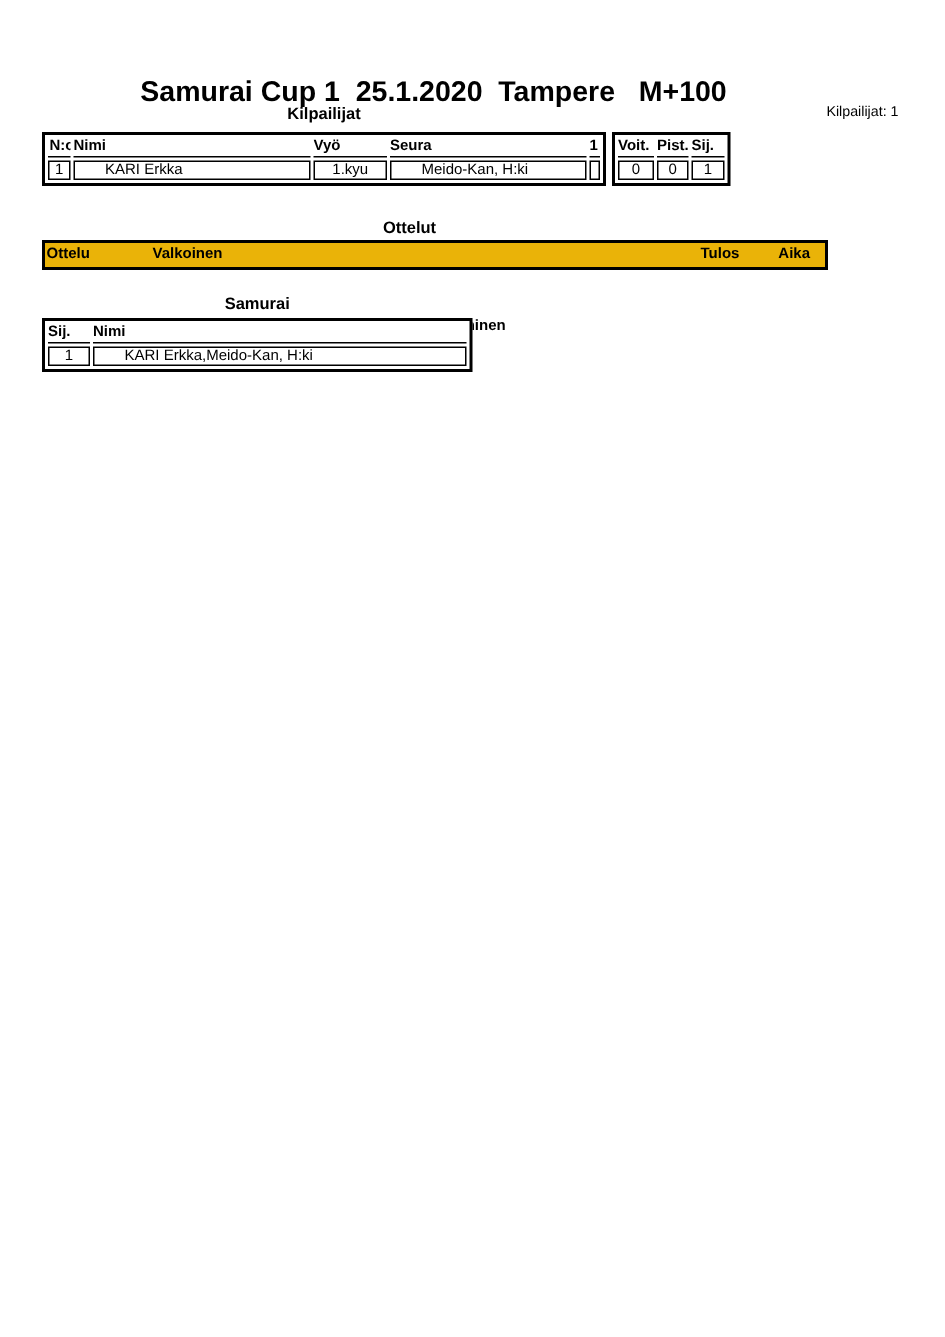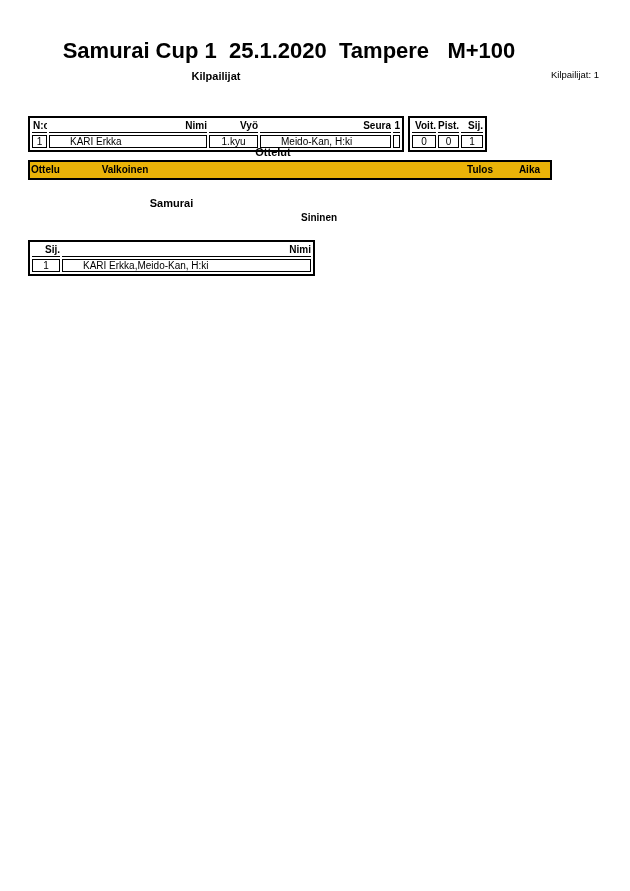--- a/index.html
+++ b/index.html
@@ -9,24 +9,24 @@
     width: 630px;
     height: 891px;
     margin: 0 auto;
     background: #ffffff;
     font-family: "Liberation Sans", sans-serif;
     color: #000;
     overflow: hidden;
   }
   .doc-title {
     position: absolute;
-    top: 38px; left: 0;
+    top: 51px; left: 0;
     width: 578px;
     text-align: center;
-    font-size: 22px;
+    font-size: 19px;
     font-weight: bold;
     white-space: pre;
   }
   .sec-heading {
     position: absolute;
     font-size: 11px;
     font-weight: bold;
     text-align: center;
     white-space: pre;
   }
@@ -40,35 +40,34 @@
     white-space: pre;
   }
 
   table.sheet {
     position: absolute;
     border-collapse: separate;
     border-spacing: 2px;
     border: 2px solid #000;
     table-layout: fixed;
     background: #fff;
-    margin-top: 28px;
   }
   table.sheet th, table.sheet td {
     font-size: 10px;
     padding: 0;
     overflow: hidden;
     white-space: nowrap;
   }
   table.sheet th {
     border: none;
     border-bottom: 1px solid #000;
     font-weight: bold;
     height: 13px;
     line-height: 12px;
-    text-align: right;
+    text-align: left;
   }
   table.sheet td {
     border: 1px solid #000;
     height: 13px;
     line-height: 11px;
     text-align: center;
   }
   table.sheet .al { text-align: left; padding-left: 20px; }
   table.sheet th.al { padding-left: 1px; }
   th.th-seura { padding-right: 40px; }

